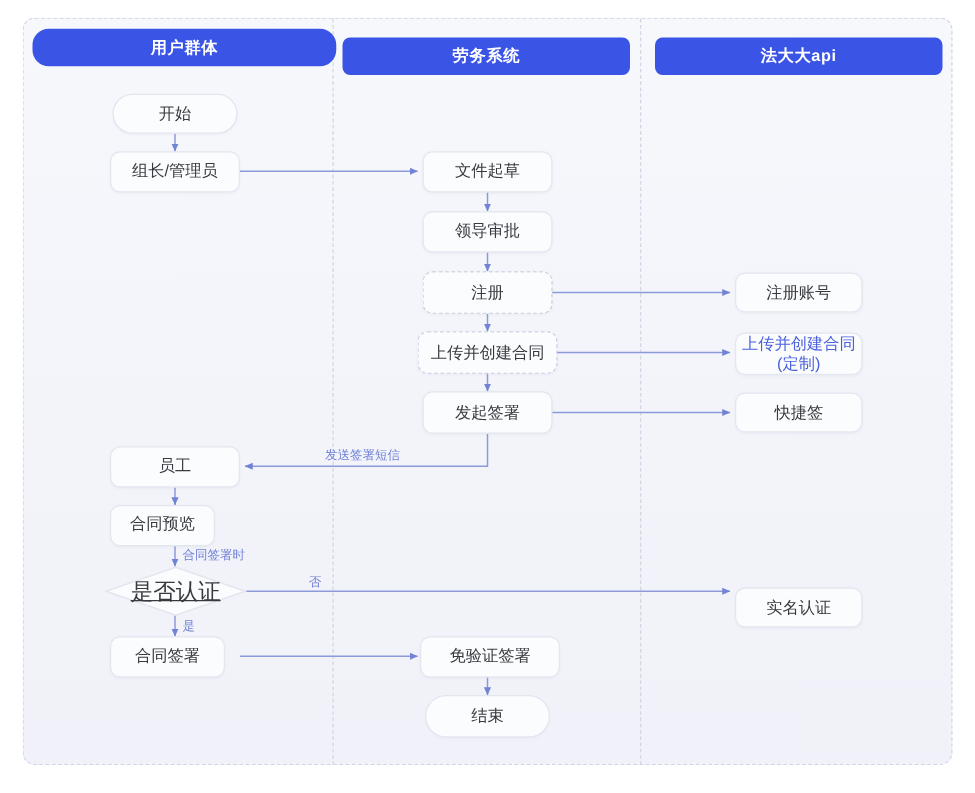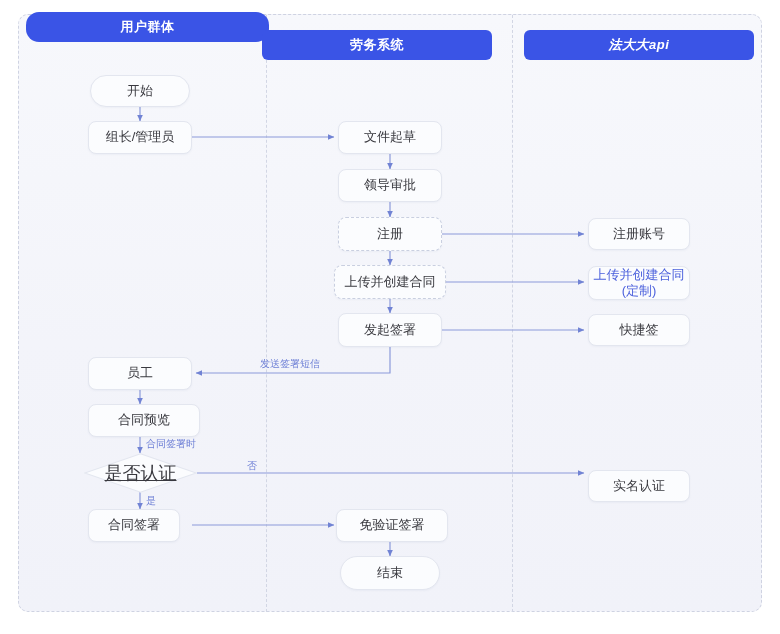--- a/index.html
+++ b/index.html
@@ -82,23 +82,23 @@
 </head>
 <body>
 
 <div id="canvas">
 
   <div id="swimlane-frame"></div>
 
   <div class="lane-divider" style="left:266px;"></div>
   <div class="lane-divider" style="left:512px;"></div>
 
-  <div class="lane-header" style="left:26px;top:12px;width:243px;border-radius:13px;">用户群体</div>
-  <div class="lane-header" style="left:262px;top:30px;width:230px;">劳务系统</div>
-  <div class="lane-header" style="left:524px;top:30px;width:230px;font-style:italic;">法大大api</div>
+  <div class="lane-header" style="left:26px;top:23px;width:243px;border-radius:13px;">用户群体</div>
+  <div class="lane-header" style="left:274px;top:30px;width:230px;">劳务系统</div>
+  <div class="lane-header" style="left:524px;top:30px;width:230px;">法大大api</div>
 
   <svg id="wires">
     <defs>
       <marker id="arrow" viewBox="0 0 10 10" refX="8.6" refY="5" markerWidth="6" markerHeight="6" orient="auto-start-reverse">
         <path d="M 0 1 L 9 5 L 0 9 z" fill="#7183d4"></path>
       </marker>
     </defs>
     <g fill="none" stroke="#8c9ada" stroke-width="1.2" marker-end="url(#arrow)">
 
       <path d="M 140 107 L 140 121"></path>
@@ -134,21 +134,21 @@
       <path d="M 390 542 L 390 556"></path>
     </g>
   </svg>
 
   <div class="node terminator" style="left:90px;top:75px;width:100px;height:32px;">开始</div>
 
   <div class="node" style="left:88px;top:121px;width:104px;height:33px;">组长/管理员</div>
 
   <div class="node" style="left:88px;top:357px;width:104px;height:33px;">员工</div>
 
-  <div class="node" style="left:88px;top:404px;width:112px;height:33px;">合同预览</div>
+  <div class="node" style="left:88px;top:404px;width:84px;height:33px;font-family:Liberation Mono, monospace;">合同预览</div>
 
   <div class="node diamond" style="left:84px;top:453px;width:113px;height:40px;">
     <svg class="diamond-shape" viewBox="0 0 113 40" preserveAspectRatio="none">
       <polygon points="56.5,0.8 112.2,20 56.5,39.2 0.8,20" fill="#fbfcfe" stroke="#e3e6ef" stroke-width="1.2"></polygon>
     </svg>
     <span class="diamond-label">是否认证</span>
   </div>
 
   <div class="node" style="left:88px;top:509px;width:92px;height:33px;">合同签署</div>
 

